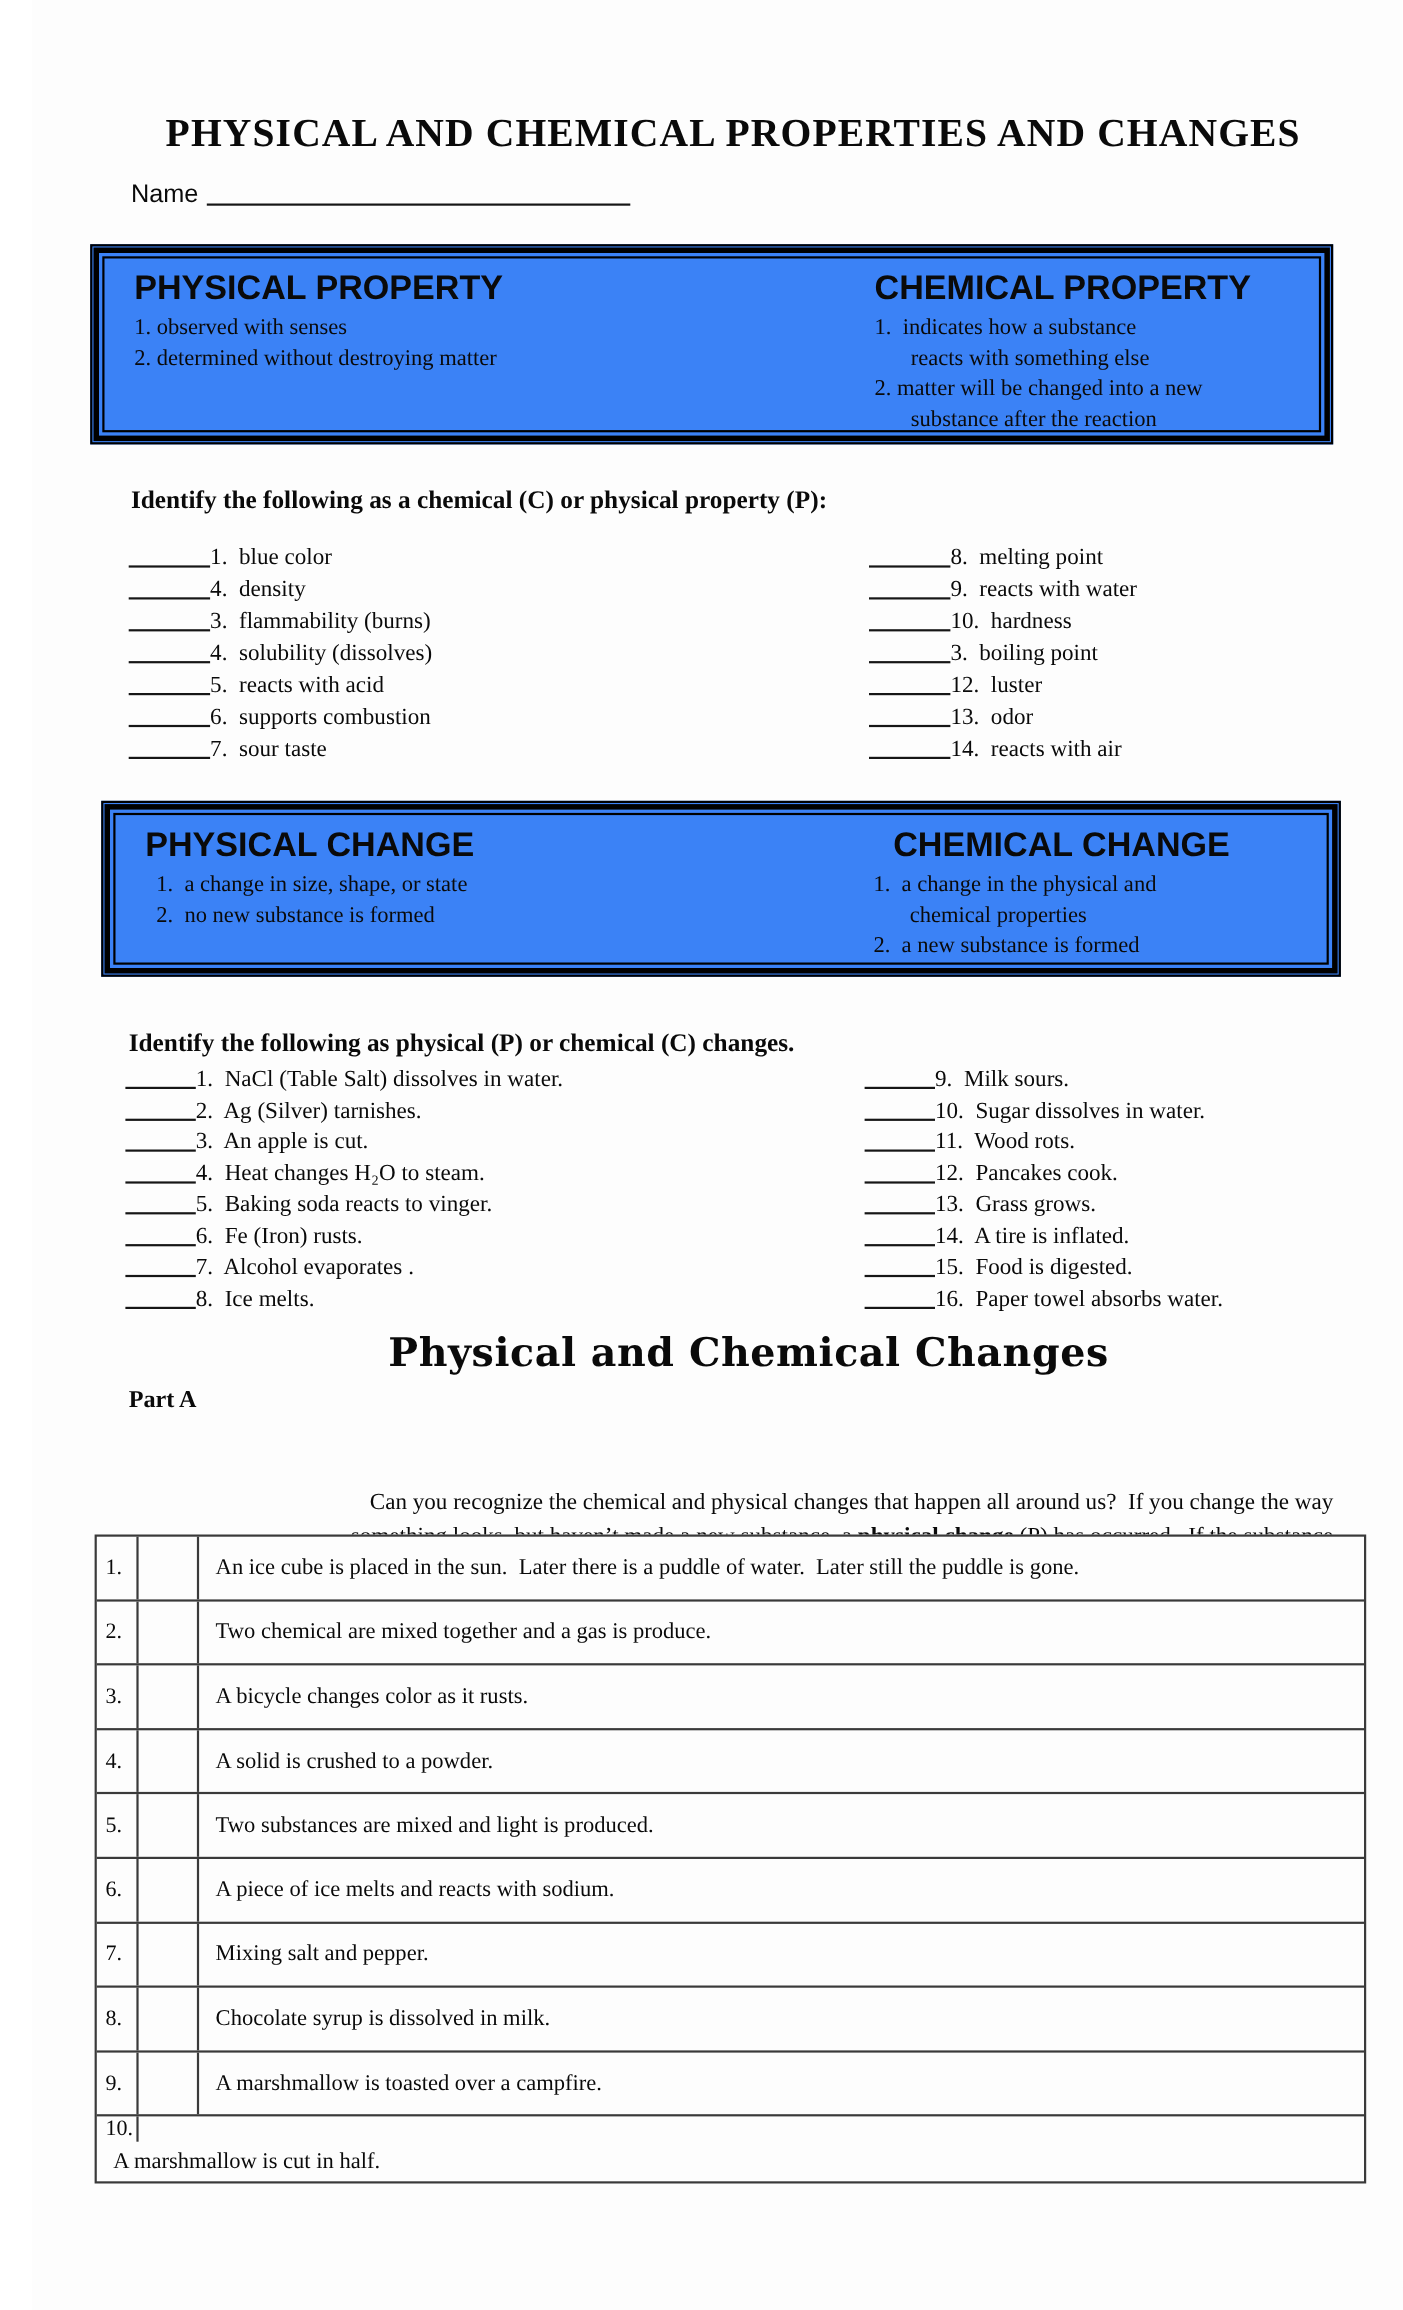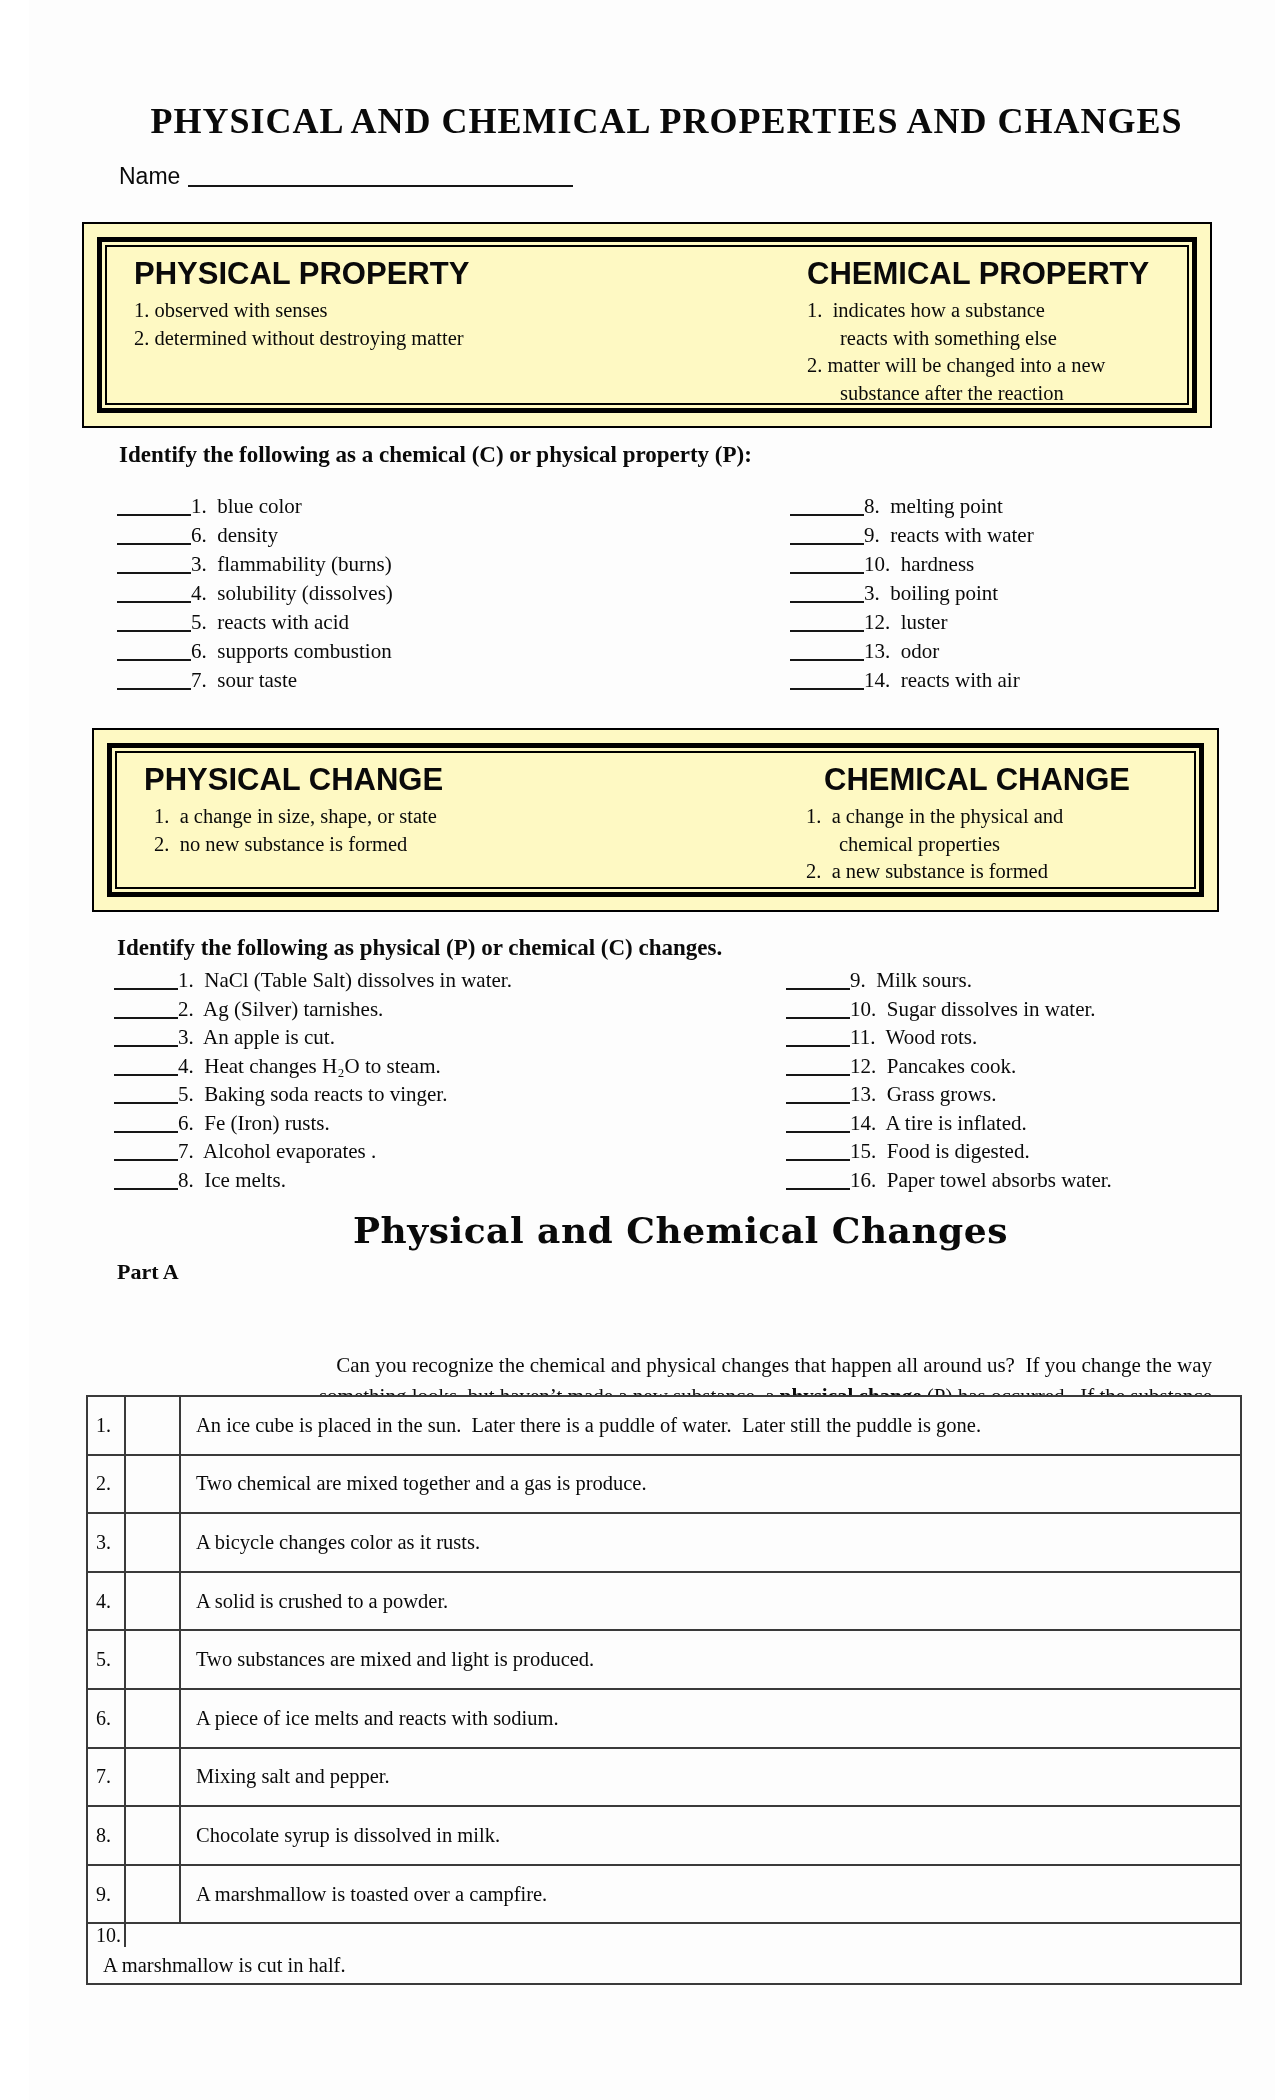--- a/index.html
+++ b/index.html
@@ -9,21 +9,21 @@
     font-family:"Liberation Serif","DejaVu Serif",serif; color:#0a0a0a;margin-left:29px;
   }
   .title {
     position:absolute; top:99px; left:0; width:100%; text-align:center;
     font-weight:bold; font-size:36px; letter-spacing:1px; line-height:44px;
   }
   .name-row { position:absolute; top:163px; left:90px; font-family:"Liberation Sans",sans-serif; font-size:23px; }
   .name-blank { display:inline-block; width:385px; height:6px; border-bottom:2px solid #161616; vertical-align:-3px; margin-left:8px; }
 
   
-  .tripbox { position:absolute; border:2px solid #000; padding:13px; background:#fef9c3; }
+  .tripbox { position:absolute; border:2px solid #000; padding:1px; background:#3b82f6; }
   .tripmid { border:5px solid #000; padding:3px; }
   .tripin  { border:2px solid #000; position:relative; }
   .box1 { top:222px; left:53px;  width:1130px; }
   .box1 .tripin { height:160px; }
   .box2 { top:728px; left:63px;  width:1127px; }
   .box2 .tripin { height:138px; }
   .defcol { position:absolute; top:8px; }
   .defhead { font-family:"Liberation Sans",sans-serif; font-weight:bold; font-size:31px; line-height:37px; margin-bottom:5px; white-space:pre; }
   .defhead.hpad { padding-left:18px; }
   .defline { font-size:20.5px; line-height:27.5px; white-space:pre; }
@@ -87,21 +87,21 @@
         </div>
       </div>
     </div>
   </div>
 
   <div class="qhead" style="top:440px;left:90px">Identify the following as a chemical (C) or physical property (P):</div>
 
   <div class="qcol list1" style="top:492px;left:88px">
 
   <div class="qitem"><span class="blank w74"></span><span>1.  blue color</span></div>
-      <div class="qitem"><span class="blank w74"></span><span>6.  density</span></div>
+      <div class="qitem"><span class="blank w74"></span><span>4.  density</span></div>
       <div class="qitem"><span class="blank w74"></span><span>3.  flammability (burns)</span></div>
       <div class="qitem"><span class="blank w74"></span><span>4.  solubility (dissolves)</span></div>
       <div class="qitem"><span class="blank w74"></span><span>5.  reacts with acid</span></div>
       <div class="qitem"><span class="blank w74"></span><span>6.  supports combustion</span></div>
       <div class="qitem"><span class="blank w74"></span><span>7.  sour taste</span></div>
     </div>
   <div class="qcol list1" style="top:492px;left:761px">
 
   <div class="qitem"><span class="blank w74"></span><span>8.  melting point</span></div>
       <div class="qitem"><span class="blank w74"></span><span>9.  reacts with water</span></div>

